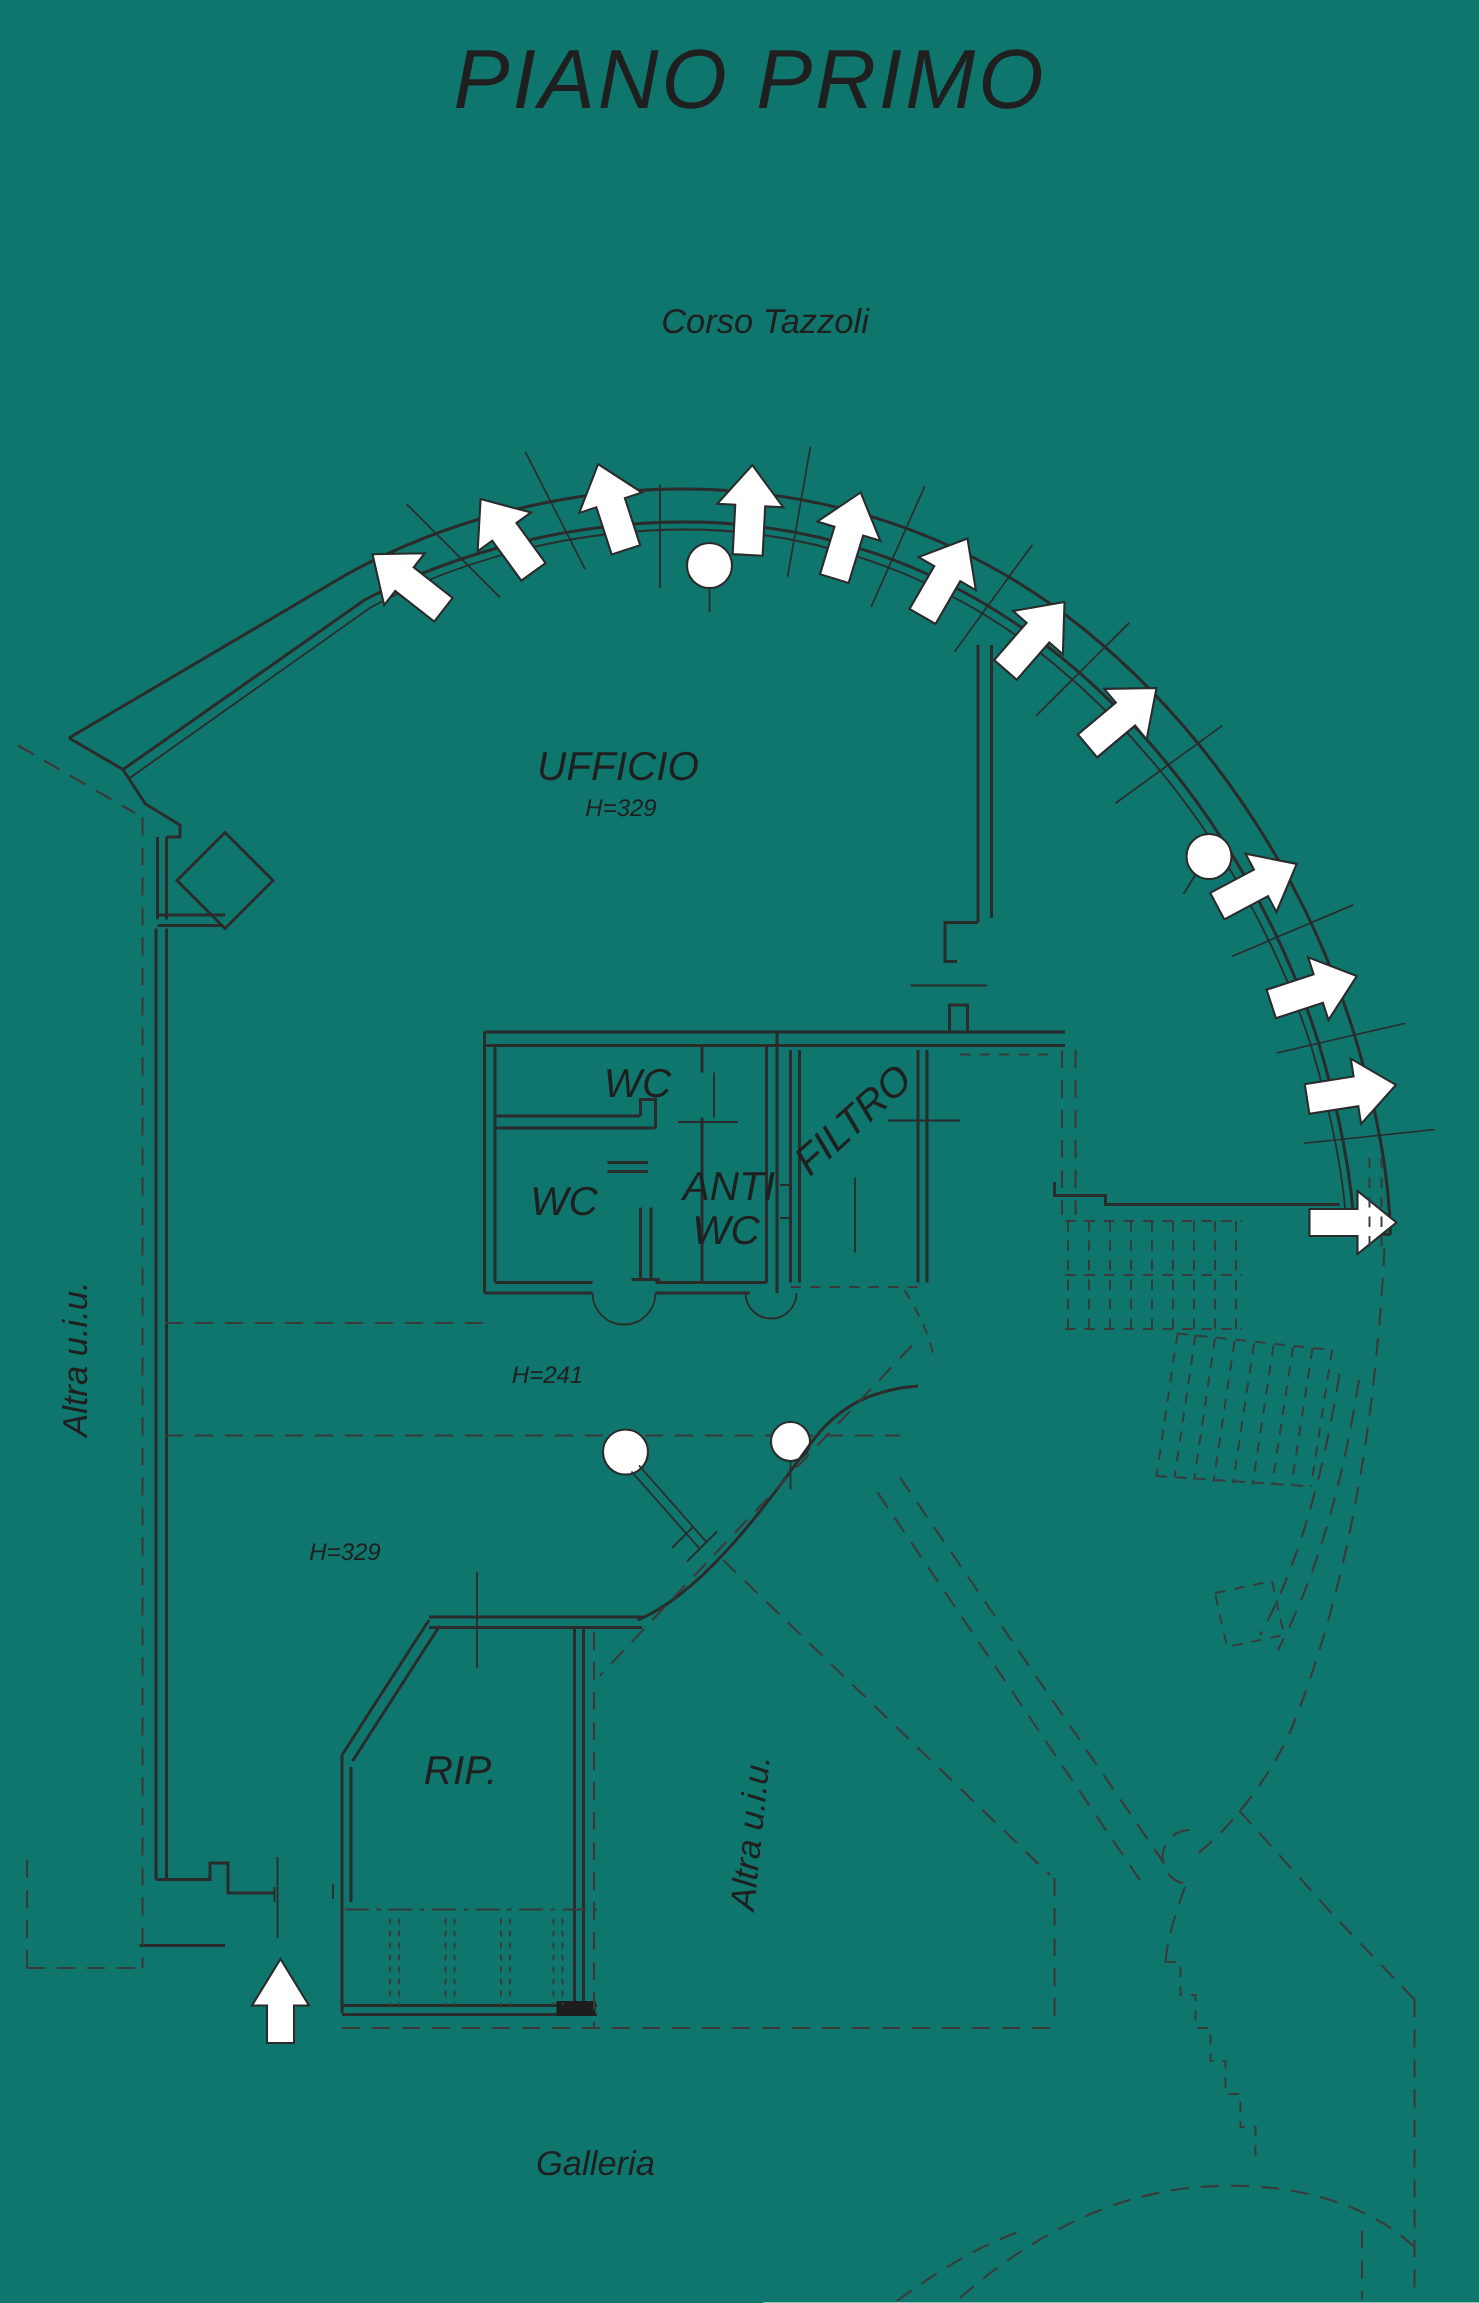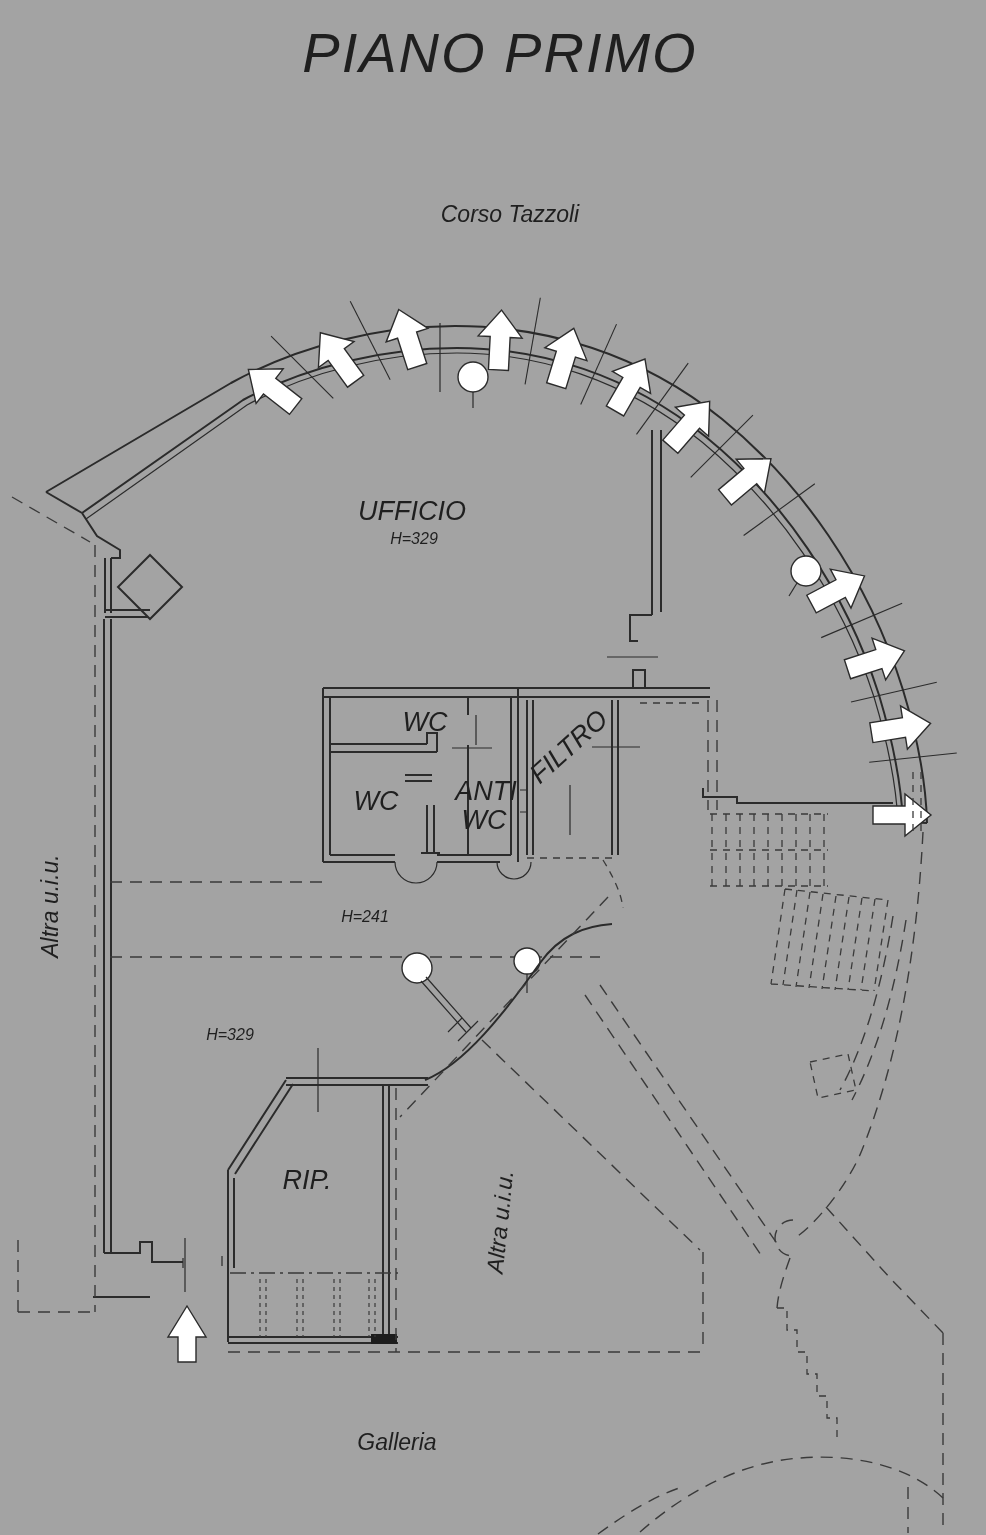--- a/index.html
+++ b/index.html
@@ -1,16 +1,16 @@
 <!DOCTYPE html>
 <html><head>
 <meta charset="utf-8">
 <style>
   html,body{margin:0;padding:0;background:#fff;}
-  #plan-wrap{width:986px;height:1535px;position:relative;background:#a3a3a3;overflow:hidden;
+  #plan-wrap{width:986px;height:1535px;position:relative;background:#0f766e;overflow:hidden;
     font-family:"Liberation Sans", sans-serif;}
   svg{display:block;}
   text{fill:#1f1f1f;font-family:"Liberation Sans", sans-serif;font-style:italic;}
   .t-title{font-size:56px;letter-spacing:2px;}
   .t-big{font-size:27px;}
   .t-med{font-size:23px;}
   .t-small{font-size:16px;}
   .wall{stroke:#2b2b2b;stroke-width:2;fill:none;}
   .thin{stroke:#2b2b2b;stroke-width:1.2;fill:none;}
   .dash{stroke:#3a3a3a;stroke-width:1.4;fill:none;stroke-dasharray:12 8;}

